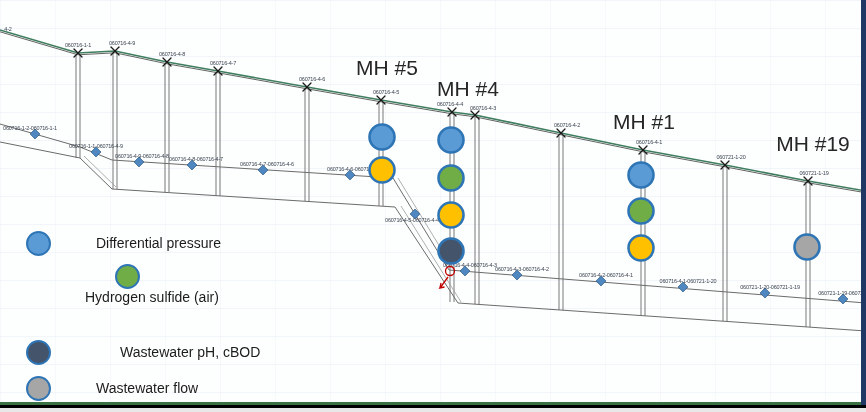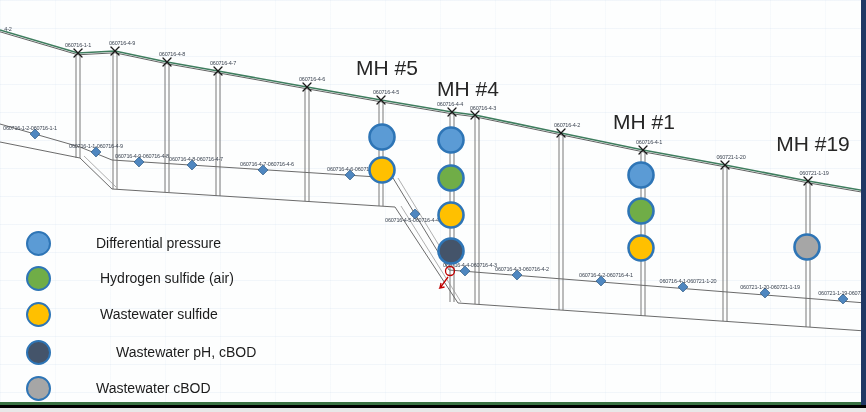--- a/index.html
+++ b/index.html
@@ -205,34 +205,30 @@
     <text class="mh-label" x="468" y="96" text-anchor="middle">MH #4</text>
     <text class="mh-label" x="644" y="129" text-anchor="middle">MH #1</text>
     <text class="mh-label" x="813" y="151" text-anchor="middle">MH #19</text>
   </svg>
 
   <div class="legend">
     <div class="legend-row" style="left:26px;top:229px;">
       <div class="legend-swatch" style="background-color: rgb(91, 155, 213);"></div>
       <div class="legend-label">Differential pressure</div>
     </div>
-    <div class="legend-row" style="left:26px;top:264px;">
+    <div class="legend-row" style="left:36px;top:264px;flex-direction:column;">
       <div class="legend-swatch" style="background-color: rgb(112, 173, 71);"></div>
       <div class="legend-label">Hydrogen sulfide (air)</div>
-    </div>
-    <div class="legend-row" style="left:26px;top:300px;">
-      <div class="legend-swatch" style="background-color: rgb(255, 192, 0);"></div>
-      <div class="legend-label">Wastewater sulfide</div>
     </div>
     <div class="legend-row" style="left:26px;top:338px;gap:20px;">
       <div class="legend-swatch" style="background-color: rgb(68, 84, 106);"></div>
       <div class="legend-label">Wastewater pH, cBOD</div>
     </div>
     <div class="legend-row" style="left:26px;top:374px;">
       <div class="legend-swatch" style="background-color: rgb(166, 166, 166);"></div>
-      <div class="legend-label">Wastewater cBOD</div>
+      <div class="legend-label">Wastewater flow</div>
     </div>
   </div>
 
   <div class="bottom-green"></div>
   <div class="bottom-black"></div>
   <div class="right-border"></div>
 </div>
 
 </body></html>

